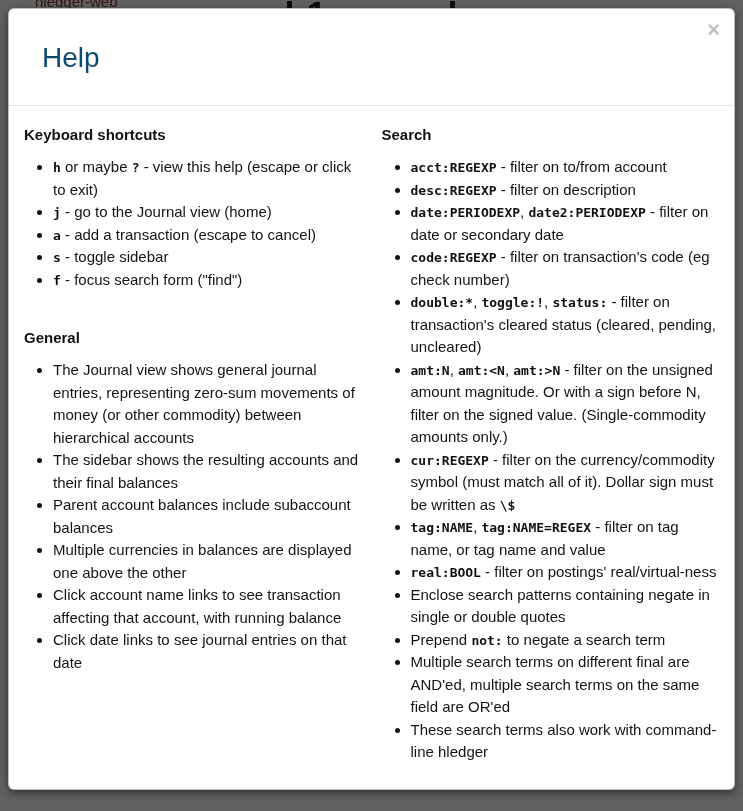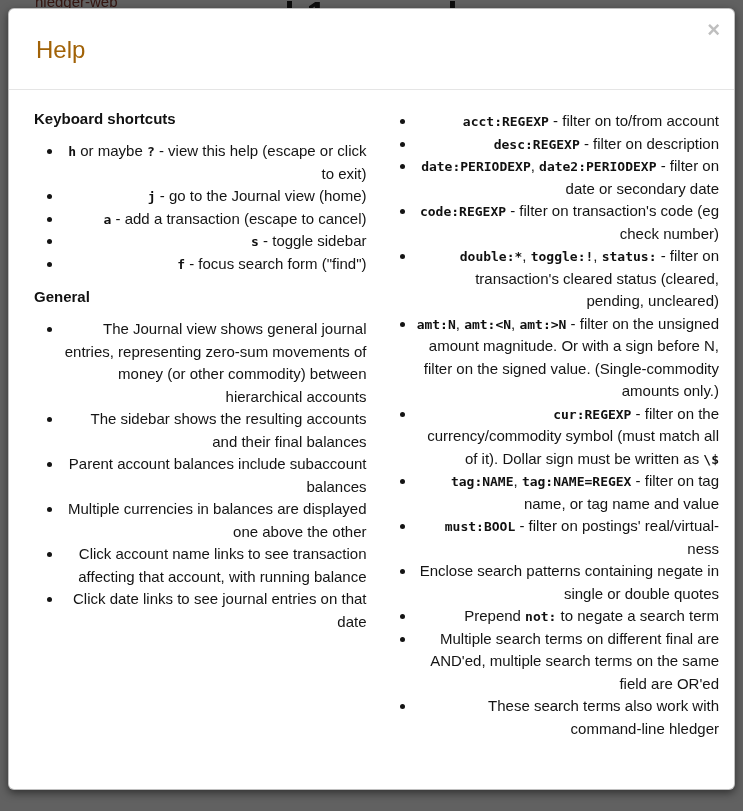--- a/index.html
+++ b/index.html
@@ -29,44 +29,43 @@
     background:#fff; border-radius:6px;
     border:1px solid rgba(0,0,0,0.25);
     box-shadow:0 3px 9px rgba(0,0,0,0.5);
     overflow:hidden;
   }
   .modal-header {
     position:relative;
     padding:15px 15px 13px 15px;
     border-bottom:1px solid #e5e5e5;
   }
-  .modal-title { margin:12px; font-size:24px; font-weight:normal; color:#a16207; }
+  .modal-title { margin:18px; font-size:28px; font-weight:normal; color:#0c4a6e; }
   .close {
     position:absolute; top:10px; right:14px;
     background:none; border:none; padding:0;
     font-size:22px; font-weight:bold; line-height:1;
     color:#bfbfbf; cursor:pointer;
     font-family:"Liberation Sans", sans-serif;
   }
 
-  .modal-body { padding:20px 15px 15px 25px; display:flex; gap:20px; }
+  .modal-body { padding:20px 15px 15px 15px; display:flex; gap:20px; }
   .col { flex:1 1 0; min-width:0; }
 
   .section-heading {
     font-size:15px; font-weight:bold; color:#111;
     margin:0 0 13px 0;
   }
-  .section-heading.spaced { margin-top:13px; }
+  .section-heading.spaced { margin-top:38px; }
 
   ul.help-list {
     margin:0 0 8px 0;
     padding:0 0 0 29px;
     font-size:15px;
     line-height:1.5;
-    text-align:right;
   }
   ul.help-list li { margin:0; padding:0; }
 
   code {
     font-family:"DejaVu Sans Mono","Liberation Mono",monospace;
     font-weight:bold;
     font-size:13px;
     color:#111;
     white-space:nowrap;
   }
@@ -99,30 +98,31 @@
       <ul class="help-list">
           <li>The Journal view shows general journal entries, representing zero-sum movements of money (or other commodity) between hierarchical accounts</li>
           <li>The sidebar shows the resulting accounts and their final balances</li>
           <li>Parent account balances include subaccount balances</li>
           <li>Multiple currencies in balances are displayed one above the other</li>
           <li>Click account name links to see transaction affecting that account, with running balance</li>
           <li>Click date links to see journal entries on that date</li>
         </ul>
     </div>
     <div class="col">
+      <h3 class="section-heading">Search</h3>
       <ul class="help-list">
           <li><code>acct:REGEXP</code> - filter on to/from account</li>
           <li><code>desc:REGEXP</code> - filter on description</li>
           <li><code>date:PERIODEXP</code>, <code>date2:PERIODEXP</code> - filter on date or secondary date</li>
           <li><code>code:REGEXP</code> - filter on transaction's code (eg check number)</li>
           <li><code>double:*</code>, <code>toggle:!</code>, <code>status:</code> - filter on transaction's cleared status (cleared, pending, uncleared)</li>
           <li><code>amt:N</code>, <code>amt:&lt;N</code>, <code>amt:&gt;N</code> - filter on the unsigned amount magnitude. Or with a sign before N, filter on the signed value. (Single-commodity amounts only.)</li>
           <li><code>cur:REGEXP</code> - filter on the currency/commodity symbol (must match all of it). Dollar sign must be written as <code>\$</code></li>
           <li><code>tag:NAME</code>, <code>tag:NAME=REGEX</code> - filter on tag name, or tag name and value</li>
-          <li><code>must:BOOL</code> - filter on postings' real/virtual-ness</li>
+          <li><code>real:BOOL</code> - filter on postings' real/virtual-ness</li>
           <li>Enclose search patterns containing negate in single or double quotes</li>
           <li>Prepend <code>not:</code> to negate a search term</li>
           <li>Multiple search terms on different final are AND'ed, multiple search terms on the same field are OR'ed</li>
           <li>These search terms also work with command-line hledger</li>
         </ul>
     </div>
   </div>
 </div>
 
 </body></html>

